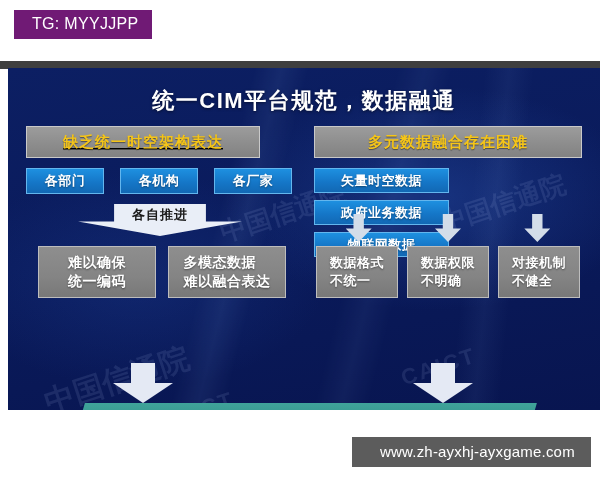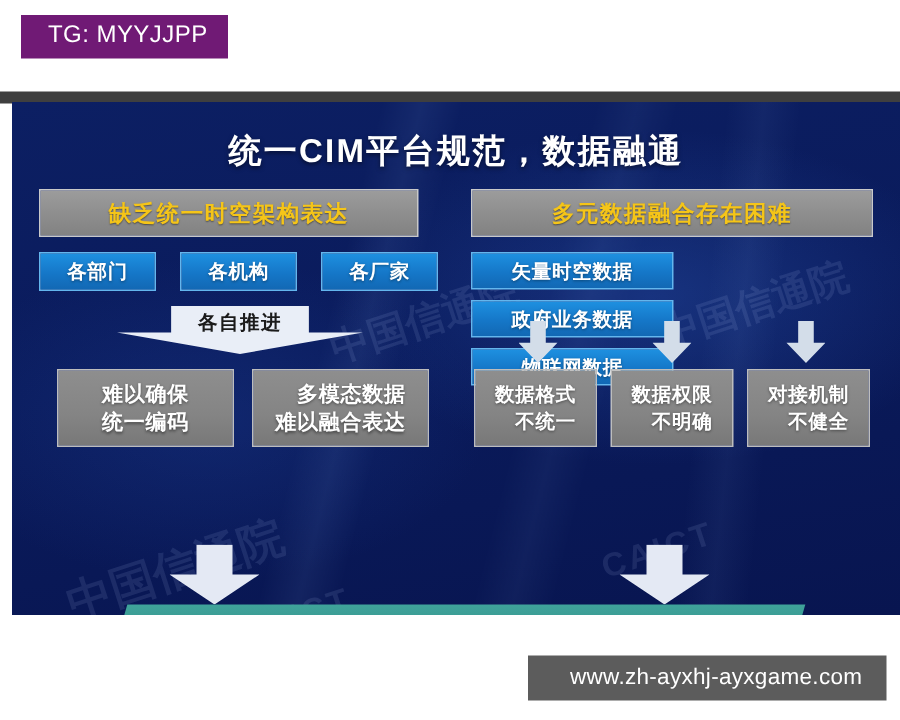--- a/index.html
+++ b/index.html
@@ -70,21 +70,21 @@
   
   .slide-title{
     position:absolute;left:0;top:18px;width:592px;
     text-align:center;color:#ffffff;
     font-size:22px;font-weight:bold;letter-spacing:1.5px;
     text-shadow:0 1px 3px rgba(0,0,0,.5);
   }
 
   
   .col{position:absolute;top:58px;}
-  .col.left{left:18px;width:253px;}
+  .col.left{left:18px;width:234px;text-decoration:underline;}
   .col.right{left:306px;width:268px;}
 
   
   .hdr{
     height:32px;
     background:linear-gradient(180deg,#9c9c9c 0%,#8d8d8d 55%,#828282 100%);
     border:1px solid #c9c9c9;
     display:flex;align-items:center;justify-content:center;
     color:#f5c518;font-size:15px;font-weight:bold;letter-spacing:1px;
     text-shadow:0 1px 1px rgba(0,0,0,.45);
@@ -120,21 +120,21 @@
     color:#1b1b1b;font-size:13px;font-weight:bold;letter-spacing:1px;
     margin-top:2px;
   }
 
   
   .gbox{
     background:linear-gradient(180deg,#8e8e8e 0%,#848484 60%,#787878 100%);
     border:1px solid #bdbdbd;
     color:#ffffff;font-size:14px;font-weight:bold;letter-spacing:.5px;
     display:flex;align-items:center;justify-content:center;
-    text-align:right;line-height:1.35;
+    text-align:left;line-height:1.35;
     box-sizing:border-box;
     text-shadow:0 1px 2px rgba(0,0,0,.45);
   }
   .gbox-row-left{position:absolute;left:12px;top:120px;width:248px;display:flex;justify-content:space-between;}
   .gbox-row-left .gbox{width:118px;height:52px;}
 
   
   .arrow-row{position:absolute;left:0;top:88px;width:268px;display:flex;justify-content:space-around;}
   .darrow{
     width:26px;height:28px;background:#d3dde9;

